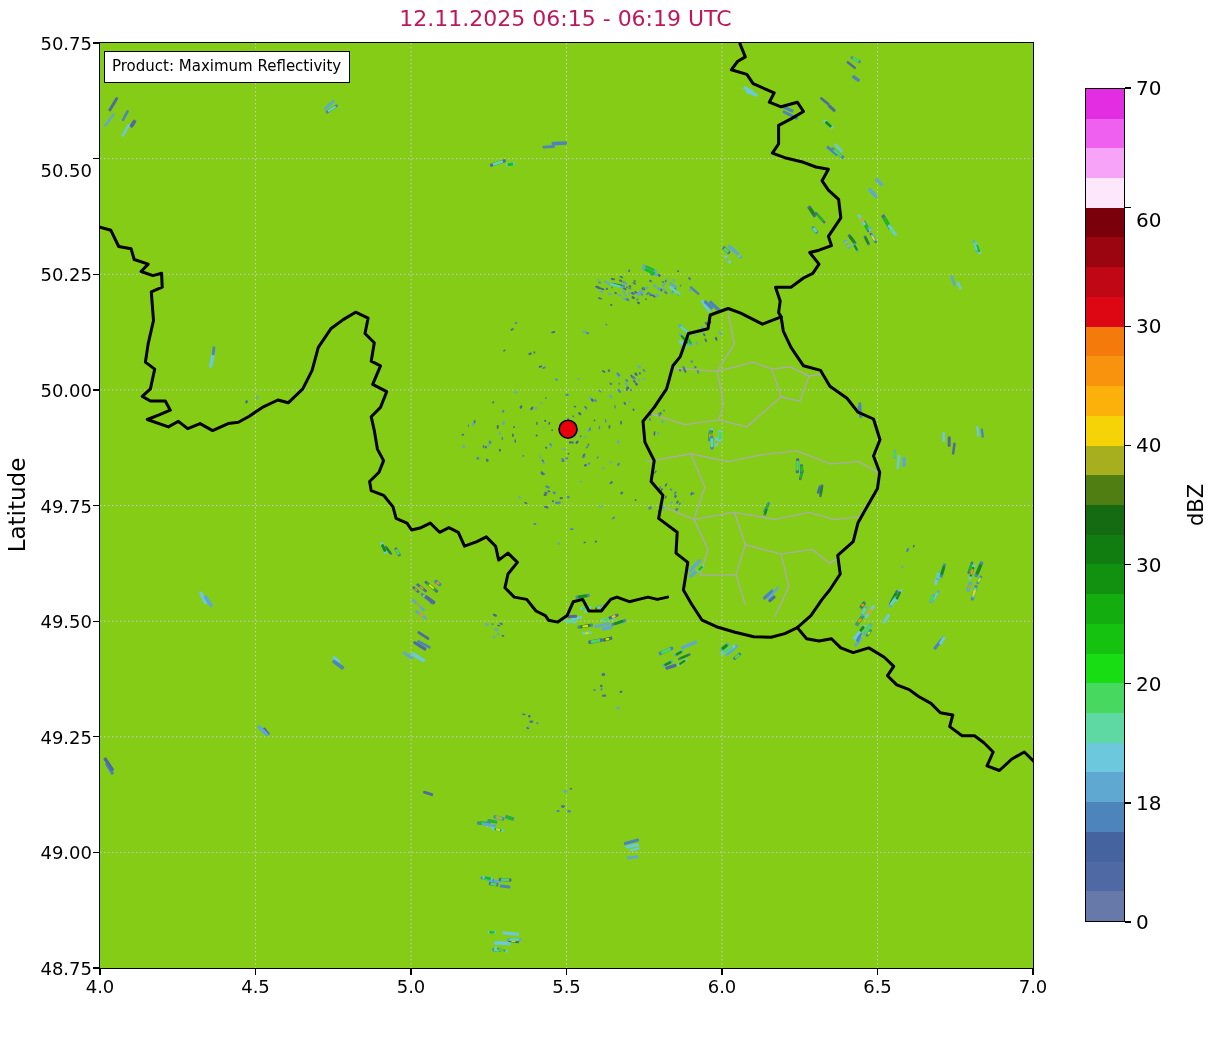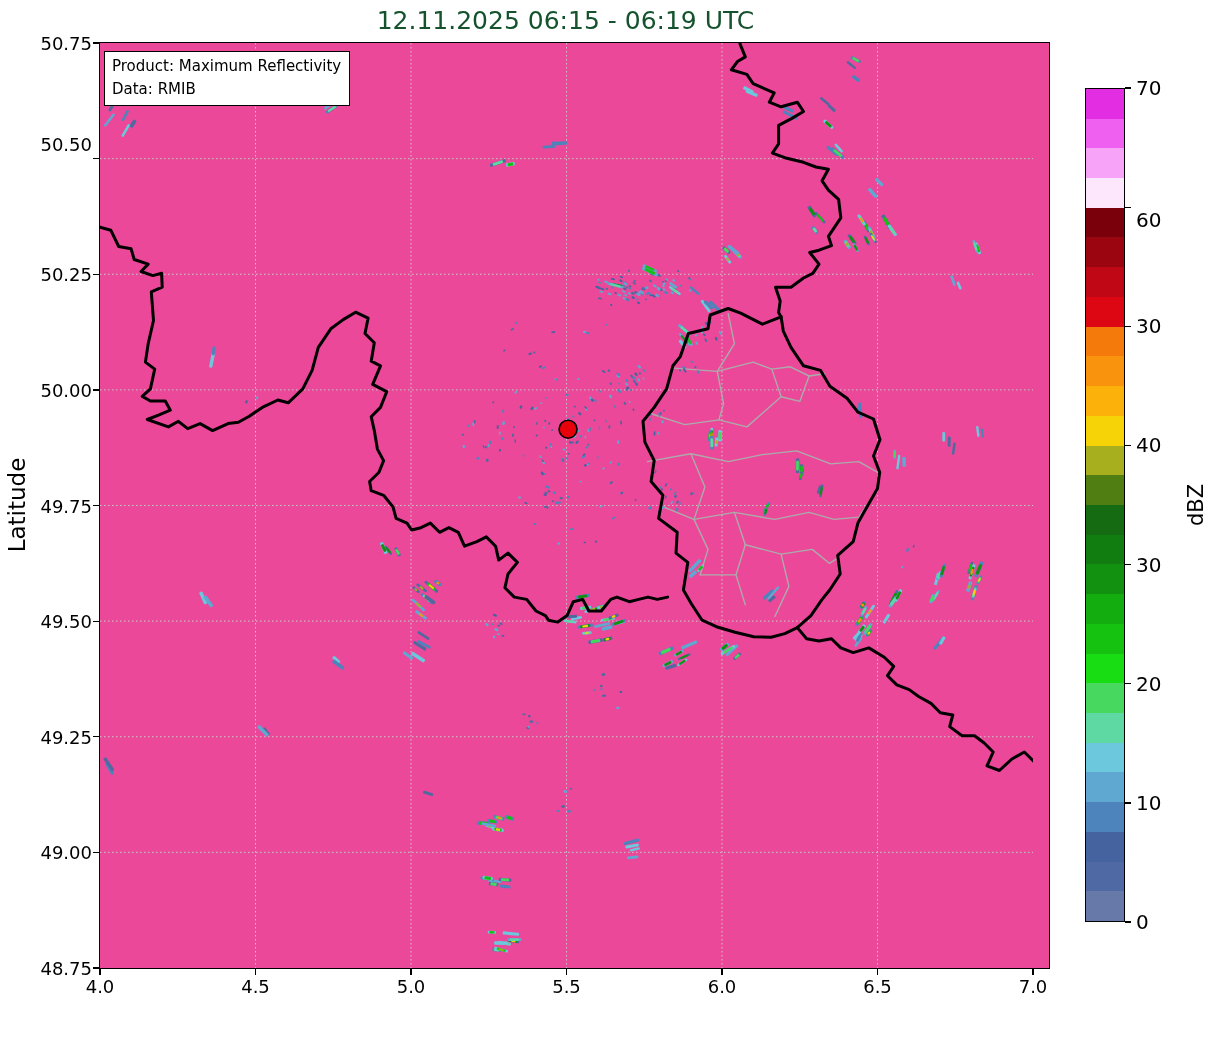--- a/index.html
+++ b/index.html
@@ -1,21 +1,21 @@
 <!DOCTYPE html>
 <html><head>
 <meta charset="utf-8">
 <style>
   html,body{margin:0;padding:0;background:#ffffff;}
   .figure{position:relative;width:1219px;height:1040px;background:#ffffff;
           font-family:"DejaVu Sans","Liberation Sans",sans-serif;color:#000;overflow:hidden;}
   .title{position:absolute;left:99px;top:6px;width:933px;text-align:center;
-         font-size:25px;color:#14532d;white-space:nowrap;}
+         font-size:22px;color:#be185d;white-space:nowrap;}
   .plot{position:absolute;left:99px;top:42px;width:933px;height:925px;
-        border:1.5px solid #000;background:#ec4899;box-sizing:content-box;padding-left:16px;}
+        border:1.5px solid #000;background:#84cc16;box-sizing:content-box;}
   .plot svg{position:absolute;left:0;top:0;}
   .annot{position:absolute;left:4px;top:8px;border:1.2px solid #000;background:#fff;
          padding:3px 8px 4px 7px;font-size:15px;line-height:23px;z-index:5;}
   .xlabel{position:absolute;left:99px;top:998px;width:933px;text-align:center;font-size:23px;}
   .ylabel{position:absolute;left:17px;top:505px;transform:translate(-50%,-50%) rotate(-90deg);
           font-size:23px;white-space:nowrap;}
   .xtick{position:absolute;transform:translateX(-50%);font-size:18px;top:976px;white-space:nowrap;}
   .ytick{position:absolute;width:92px;text-align:right;transform:translateY(-50%);
          font-size:18px;left:0px;white-space:nowrap;}
   .tickmark{position:absolute;background:#000;}
@@ -709,21 +709,20 @@
         <g>
           <polyline points="0.0,184.1 10.9,187.3 18.7,203.5 31.1,205.8 34.2,216.5 48.2,221.1 41.1,228.5 52.9,232.6 61.6,230.3 62.2,244.2 51.3,248.8 53.5,277.5 48.2,300.6 45.4,319.1 54.7,326.1 50.4,345.9 42.3,353.4 50.4,358.0 65.3,358.0 70.3,367.2 59.1,371.9 47.3,376.5 68.4,383.9 78.4,378.3 87.7,385.7 100.1,380.6 112.6,387.6 128.1,380.6 138.4,379.3 149.3,373.2 162.3,364.4 177.9,357.0 188.2,359.8 202.8,345.9 212.1,327.4 218.3,304.3 230.8,285.8 243.2,276.6 255.6,269.2 268.1,275.2 265.0,290.5 274.3,299.7 271.2,318.2 280.5,322.8 272.7,341.3 286.7,348.7 280.5,364.4 271.2,373.7 274.3,387.6 277.4,406.1 283.6,417.6 279.0,429.2 269.6,438.5 271.2,447.7 283.6,452.3 293.0,463.9 296.1,475.4 307.0,480.1 311.6,487.0 321.0,484.7 330.3,480.1 339.6,489.3 348.9,484.7 358.3,489.3 364.5,503.2 376.9,498.6 386.3,493.9 395.6,503.2 398.7,517.1 408.0,510.1 417.4,519.4 408.0,531.0 404.9,544.8 414.3,554.1 426.7,556.4 436.0,568.0 445.4,572.6 448.5,577.2 457.8,579.1 467.1,572.6 473.3,558.7 482.7,556.4 488.9,568.0 501.3,568.0 510.7,556.4 516.9,554.1 529.3,558.7 538.7,556.4 548.0,554.1 557.3,556.4 567.6,554.1" fill="none" stroke="#000000" stroke-width="3" stroke-linejoin="round" stroke-linecap="round"></polyline>
           <polyline points="640.0,0.9 645.3,13.9 637.5,18.5 631.3,26.8 646.9,31.4 653.1,40.7 674.2,49.9 669.3,59.2 681.1,63.8 697.3,59.2 703.5,68.5 691.0,75.9 678.6,82.3 678.6,100.8 672.4,110.1 684.8,114.7 703.5,119.3 715.9,124.0 728.4,126.3 722.1,137.8 728.4,147.1 738.6,156.3 740.8,174.8 734.6,184.1 728.4,193.3 731.5,202.6 719.0,207.2 709.7,209.5 719.0,221.1 712.8,230.3 703.5,235.0 691.0,244.2 675.5,244.2 680.2,258.1 678.6,269.6 681.1,273.8" fill="none" stroke="#000000" stroke-width="3" stroke-linejoin="round" stroke-linecap="round"></polyline>
           <polyline points="681.1,273.8 662.4,281.2 640.7,270.1 628.2,265.5 610.2,272.0 608.0,285.8 588.4,290.5 580.3,313.6 572.9,322.8 566.6,345.9 554.2,364.4 543.0,378.3 544.9,399.1 554.2,417.6 551.1,438.5 562.9,452.3 558.6,475.4 577.2,489.3 576.0,510.1 587.8,519.4 583.4,547.1 591.5,561.0 602.1,577.2 616.4,583.7 635.1,589.2 653.7,593.8 671.1,594.3 684.8,590.6 697.3,584.6 710.9,572.6 722.1,556.4 729.9,546.7 740.2,531.0 737.7,512.4 753.2,498.6 757.9,480.1 767.2,463.4 777.5,445.4 779.7,429.2 773.5,413.0 780.0,396.8 773.5,376.0 757.9,369.1 747.0,355.2 729.9,343.2 720.6,327.4 703.5,322.8 691.0,304.3 683.3,288.1 681.1,273.8" fill="none" stroke="#000000" stroke-width="3" stroke-linejoin="round" stroke-linecap="round"></polyline>
           <polyline points="697.3,584.6 706.6,595.7 719.0,598.0 731.5,595.7 740.8,604.9 753.2,609.6 768.8,604.9 784.3,614.2 793.7,623.4 787.5,632.7 796.8,641.9 809.2,646.6 818.6,653.5 831.0,660.4 840.3,669.7 852.8,672.0 849.7,683.6 862.1,692.8 874.5,692.8 883.9,699.8 893.2,709.0 887.0,722.9 899.4,727.5 911.9,716.0 924.3,709.0 933.6,718.3" fill="none" stroke="#000000" stroke-width="3" stroke-linejoin="round" stroke-linecap="round"></polyline>
         </g>
         <circle cx="468.05499999999995" cy="386.1875000000004" r="9" fill="#e8000b" stroke="#000000" stroke-width="1.6"></circle>
       </svg>
     <div class="annot">
       <div>Product: Maximum Reflectivity</div>
-      <div>Data: RMIB</div>
     </div>
   </div>
 
   <div class="ylabel">Latitude</div>
 
   <div id="xticks">
       <div class="xtick" style="left: 100px;">4.0</div>
       <div class="tickmark" style="left: 99.4px; top: 969px; width: 1.3px; height: 6px;"></div>
       <div class="xtick" style="left: 255.5px;">4.5</div>
       <div class="tickmark" style="left: 254.9px; top: 969px; width: 1.3px; height: 6px;"></div>
@@ -746,21 +745,21 @@
       <div class="ytick" style="top: 736.75px;">49.25</div>
       <div class="tickmark" style="left: 93px; top: 736.15px; width: 6px; height: 1.3px;"></div>
       <div class="ytick" style="top: 621.125px;">49.50</div>
       <div class="tickmark" style="left: 93px; top: 620.525px; width: 6px; height: 1.3px;"></div>
       <div class="ytick" style="top: 505.5px;">49.75</div>
       <div class="tickmark" style="left: 93px; top: 504.9px; width: 6px; height: 1.3px;"></div>
       <div class="ytick" style="top: 389.875px;">50.00</div>
       <div class="tickmark" style="left: 93px; top: 389.275px; width: 6px; height: 1.3px;"></div>
       <div class="ytick" style="top: 274.25px;">50.25</div>
       <div class="tickmark" style="left: 93px; top: 273.65px; width: 6px; height: 1.3px;"></div>
-      <div class="ytick" style="top: 144px;">50.50</div>
+      <div class="ytick" style="top: 170px;">50.50</div>
       <div class="tickmark" style="left: 93px; top: 158.025px; width: 6px; height: 1.3px;"></div>
       <div class="ytick" style="top: 43px;">50.75</div>
       <div class="tickmark" style="left: 93px; top: 42.4px; width: 6px; height: 1.3px;"></div>
     </div>
 
   <div class="cbar" id="cbar">
       <div style="background: rgb(103, 121, 169);"></div>
       <div style="background: rgb(79, 105, 164);"></div>
       <div style="background: rgb(68, 99, 159);"></div>
       <div style="background: rgb(76, 132, 187);"></div>
@@ -785,21 +784,21 @@
       <div style="background: rgb(154, 5, 16);"></div>
       <div style="background: rgb(122, 1, 12);"></div>
       <div style="background: rgb(252, 231, 252);"></div>
       <div style="background: rgb(247, 163, 247);"></div>
       <div style="background: rgb(240, 96, 240);"></div>
       <div style="background: rgb(227, 45, 227);"></div>
     </div>
   <div id="cbticks">
       <div class="cbtick" style="top: 922px;">0</div>
       <div class="tickmark" style="left: 1125px; top: 921.4px; width: 6px; height: 1.3px;"></div>
-      <div class="cbtick" style="top: 802.857px;">10</div>
+      <div class="cbtick" style="top: 802.857px;">18</div>
       <div class="tickmark" style="left: 1125px; top: 802.257px; width: 6px; height: 1.3px;"></div>
       <div class="cbtick" style="top: 683.714px;">20</div>
       <div class="tickmark" style="left: 1125px; top: 683.114px; width: 6px; height: 1.3px;"></div>
       <div class="cbtick" style="top: 564.571px;">30</div>
       <div class="tickmark" style="left: 1125px; top: 563.971px; width: 6px; height: 1.3px;"></div>
       <div class="cbtick" style="top: 445.429px;">40</div>
       <div class="tickmark" style="left: 1125px; top: 444.829px; width: 6px; height: 1.3px;"></div>
       <div class="cbtick" style="top: 326.286px;">30</div>
       <div class="tickmark" style="left: 1125px; top: 325.686px; width: 6px; height: 1.3px;"></div>
       <div class="cbtick" style="top: 220px;">60</div>

